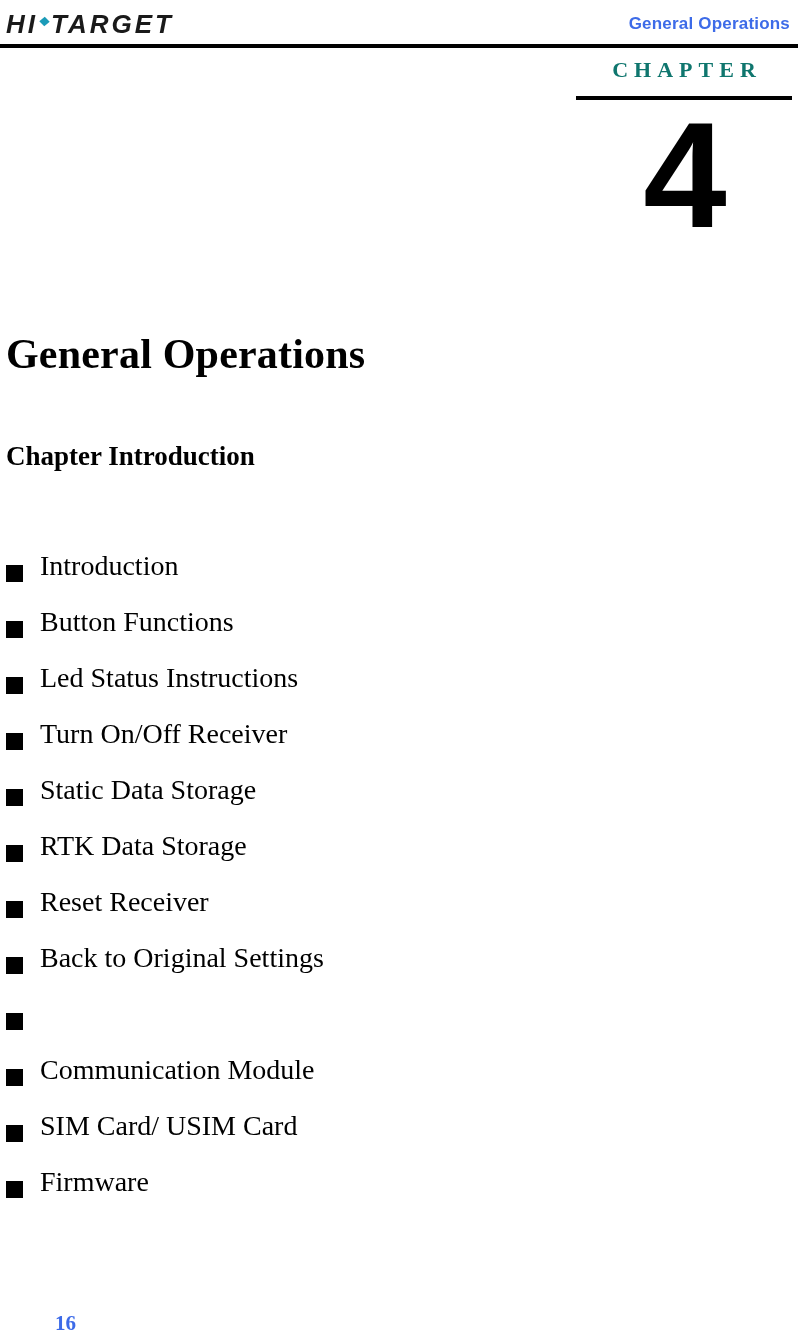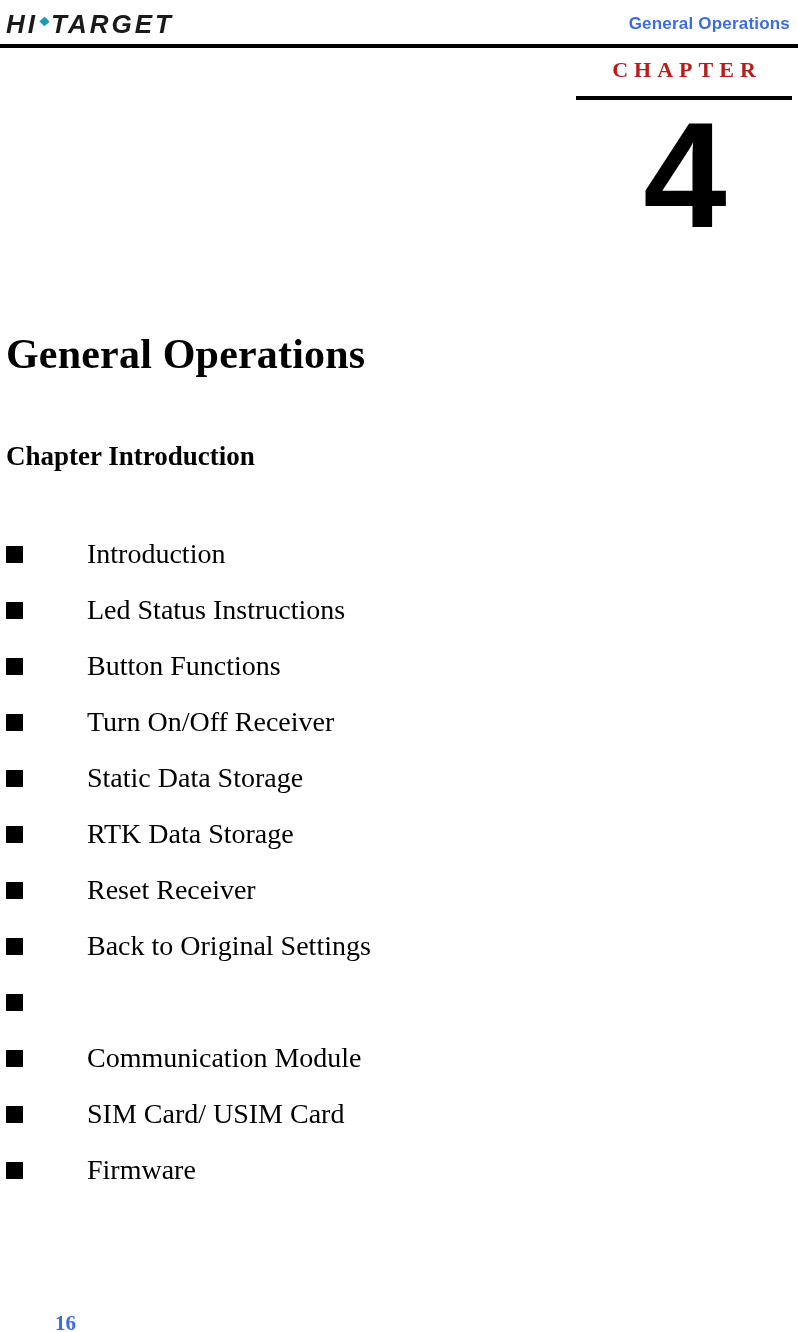--- a/index.html
+++ b/index.html
@@ -84,21 +84,21 @@
     top: 50px;
     width: 216px;
     text-align: center;
   }
   .chapter-word {
     font-family: "Liberation Serif", "DejaVu Serif", serif;
     font-size: 22px;
     font-weight: bold;
     letter-spacing: 6px;
     text-indent: 6px;
-    color: #b91c1c;
+    color: #0f766e;
     line-height: 1.1;
   }
   .chapter-rule {
     margin-top: 14px;
     width: 216px;
     height: 4px;
     background: #000000;
   }
   .chapter-number {
     font-family: "Liberation Sans", "DejaVu Sans", sans-serif;
@@ -135,23 +135,22 @@
     position: absolute;
     left: 6px;
     top: 518px;
     width: 600px;
     list-style: none;
     margin: 0;
     padding: 0;
   }
   .toc-item {
     display: flex;
-    align-items: center;
+    align-items: flex-end;
     height: 56px;
-    gap: 47px;
   }
   .toc-bullet {
     flex: 0 0 auto;
     width: 17px;
     height: 17px;
     background: #000000;
     margin-right: 17px;
   }
   .toc-label {
     font-size: 28px;
@@ -197,28 +196,28 @@
 
   <h2 class="section-heading">Chapter Introduction</h2>
 
   <ul class="toc-list">
     <li class="toc-item">
       <span class="toc-bullet"></span>
       <span class="toc-label">Introduction</span>
     </li>
     <li class="toc-item">
       <span class="toc-bullet"></span>
+      <span class="toc-label">Button Functions</span>
+    </li>
+    <li class="toc-item">
+      <span class="toc-bullet"></span>
       <span class="toc-label">Led Status Instructions</span>
     </li>
     <li class="toc-item">
       <span class="toc-bullet"></span>
-      <span class="toc-label">Button Functions</span>
-    </li>
-    <li class="toc-item">
-      <span class="toc-bullet"></span>
       <span class="toc-label">Turn On/Off Receiver</span>
     </li>
     <li class="toc-item">
       <span class="toc-bullet"></span>
       <span class="toc-label">Static Data Storage</span>
     </li>
     <li class="toc-item">
       <span class="toc-bullet"></span>
       <span class="toc-label">RTK Data Storage</span>
     </li>

